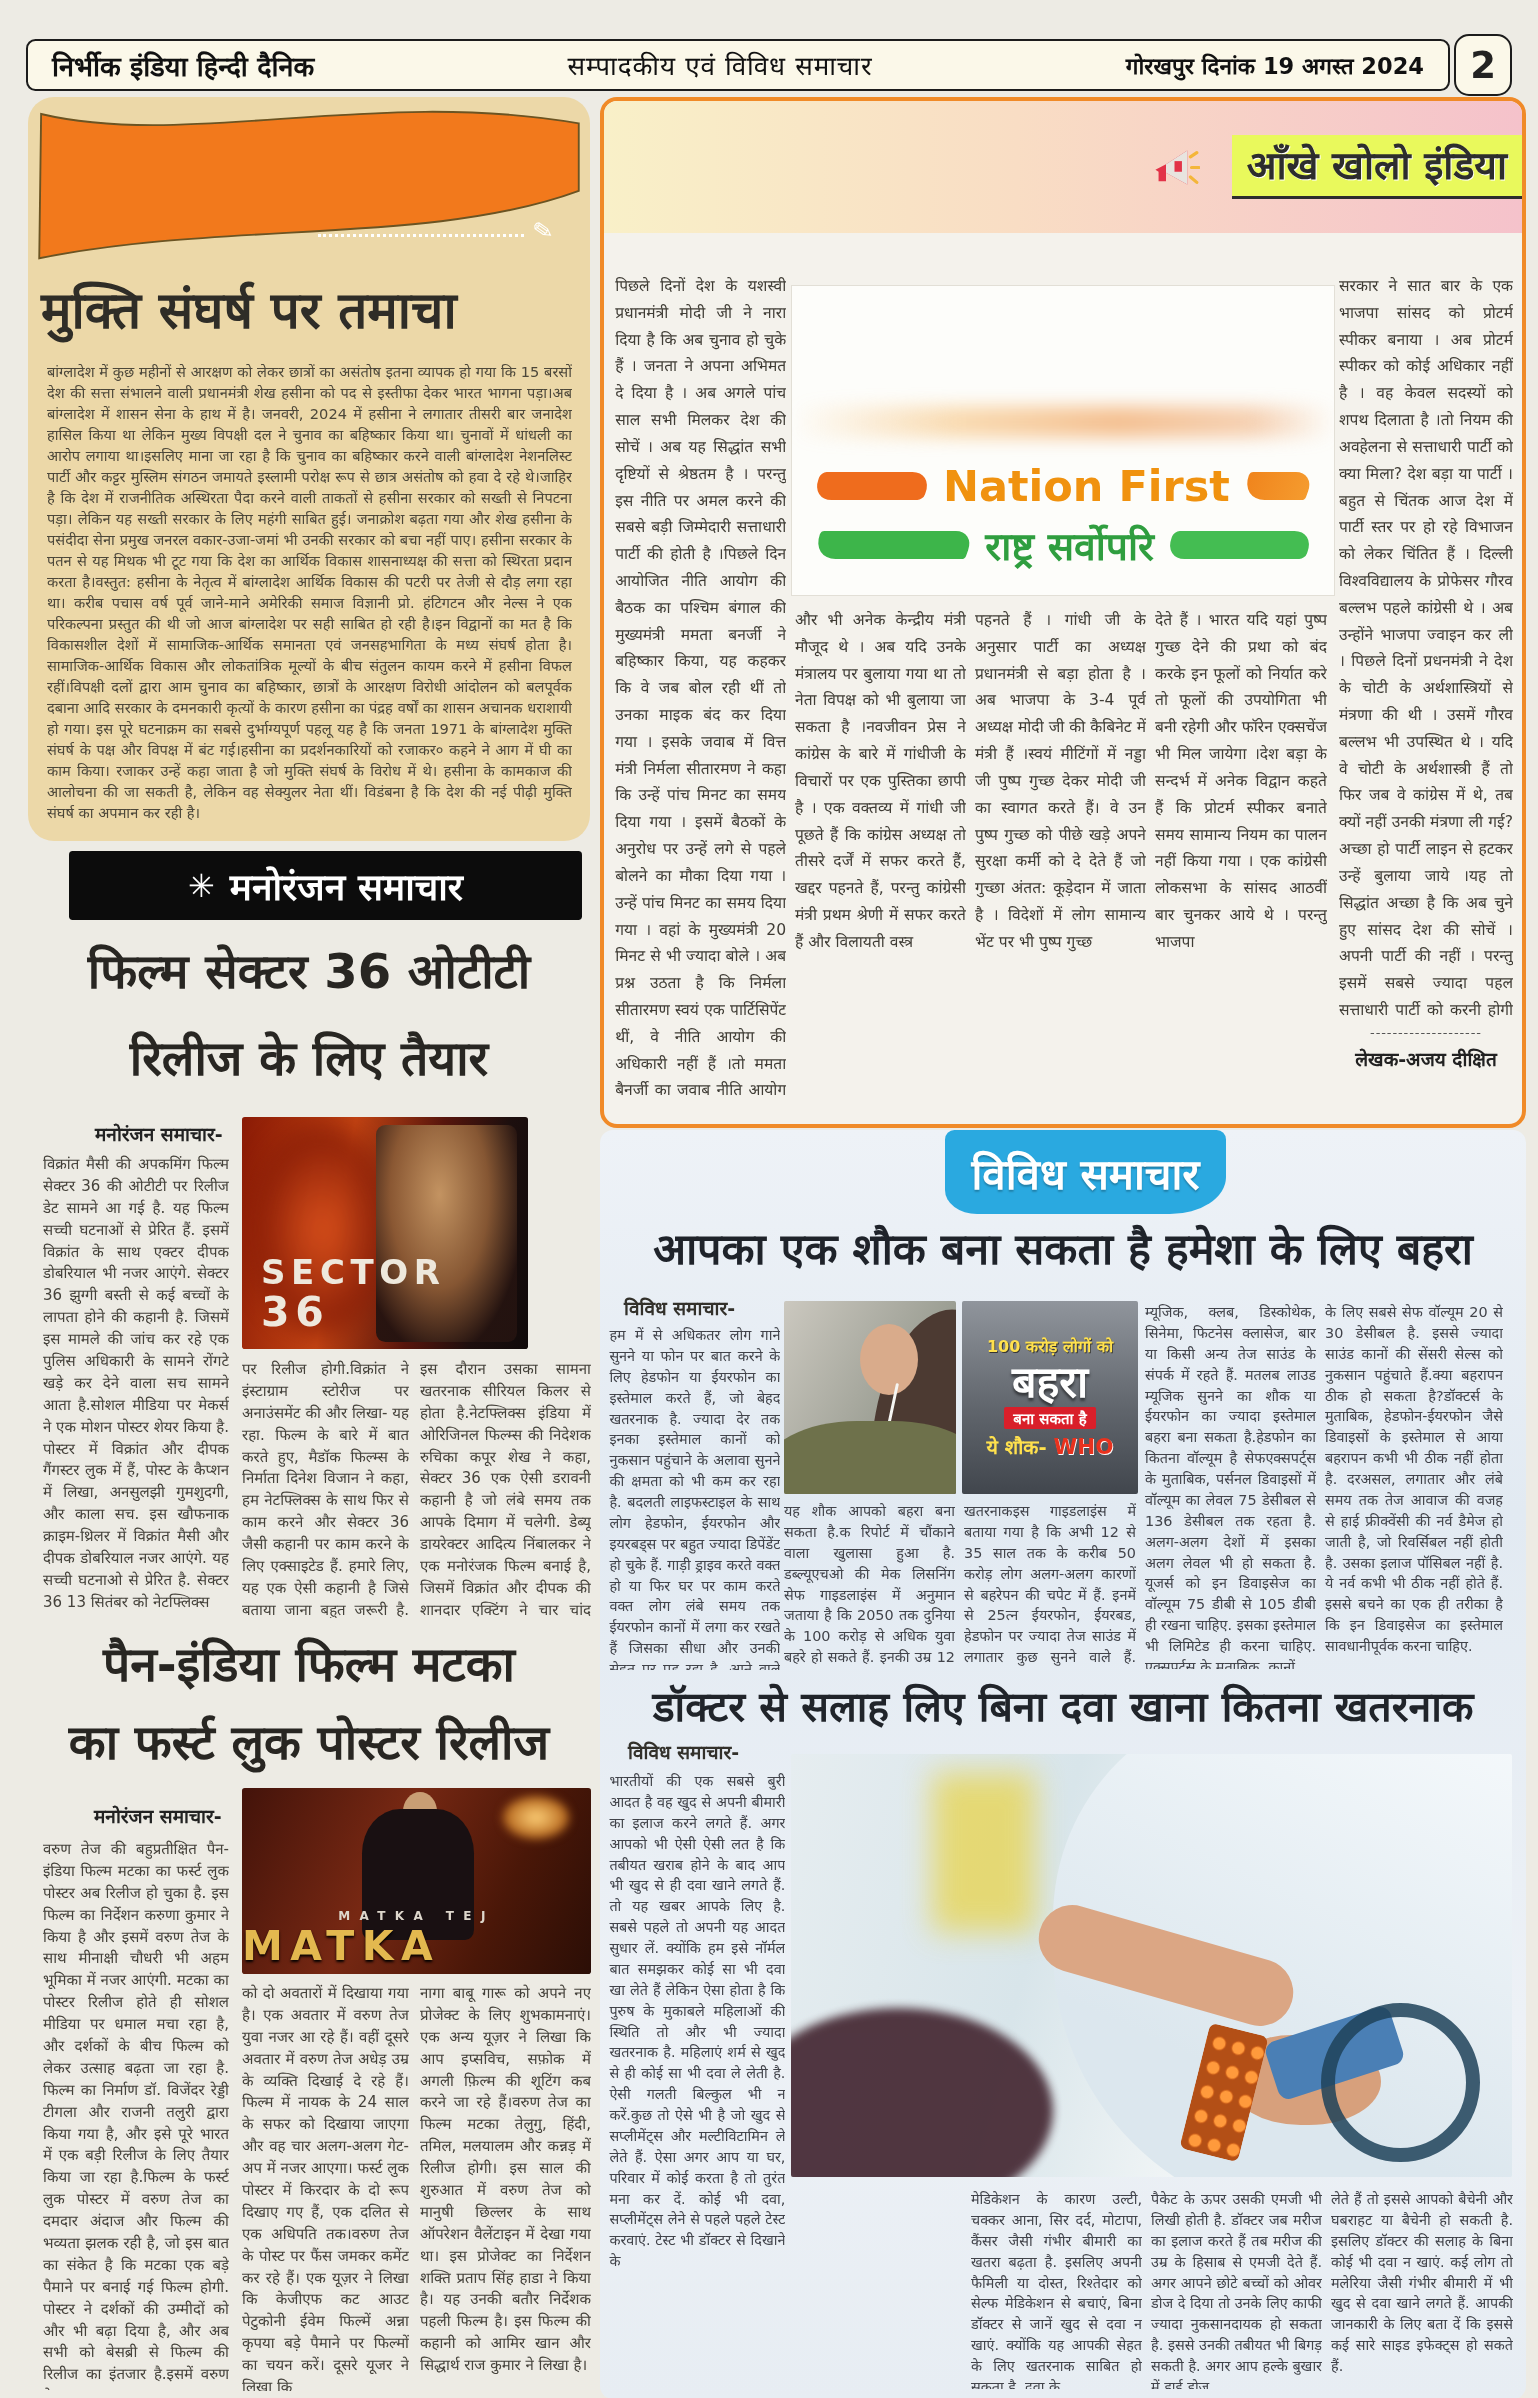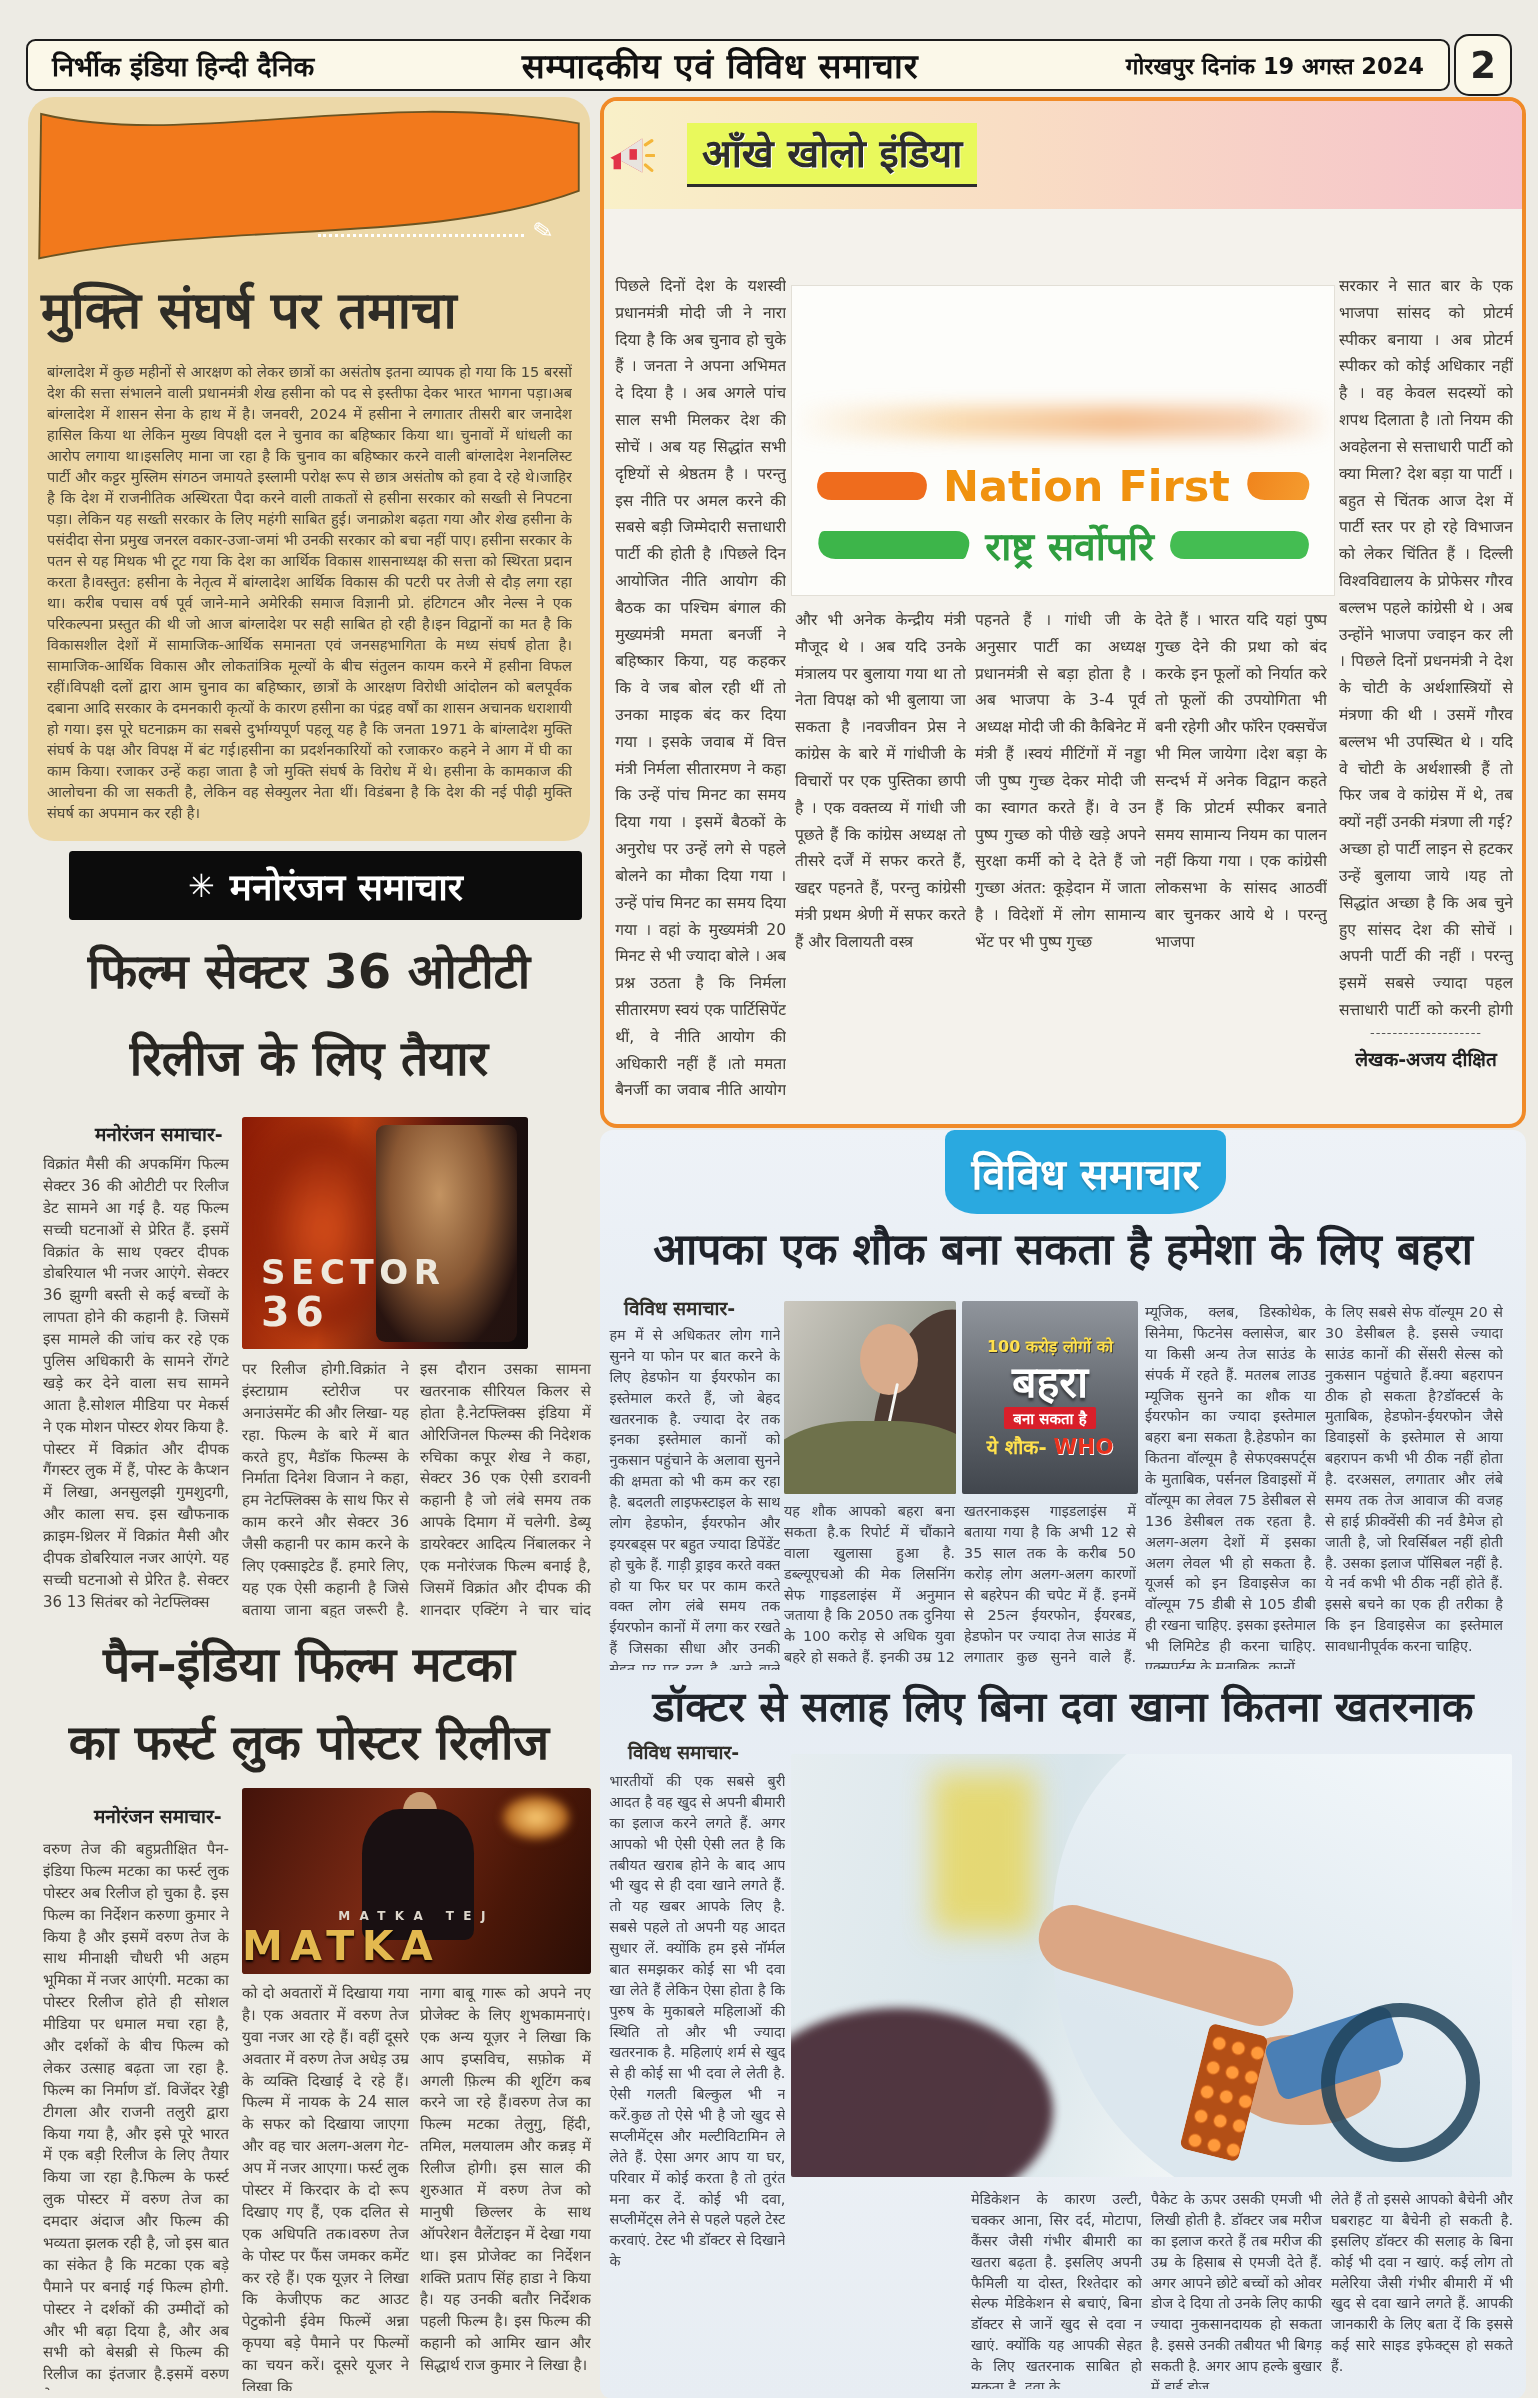--- a/index.html
+++ b/index.html
@@ -5,21 +5,21 @@
   html,body{margin:0;padding:0;background:#d9d7cf;}
   .page{position:relative;width:1538px;height:2399px;background:#edebe4;overflow:hidden;
         font-family:"DejaVu Sans","Liberation Sans",sans-serif;color:#33312b;}
   .abs{position:absolute;}
   .jt{text-align:justify;overflow:hidden;}
   
   .masthead{left:26px;top:39px;width:1424px;height:52px;background:#fbf8e9;border:2.8px solid #1c1c1c;
             border-radius:9.4px;display:flex;align-items:center;justify-content:space-between;
             padding:0 24px;box-sizing:border-box;}
   .mh-name{font-size:27px;font-weight:800;color:#111;}
-  .mh-center{font-size:34px;font-weight:700;color:#111;letter-spacing:0.9px;}
+  .mh-center{font-size:26px;font-weight:400;color:#111;letter-spacing:0.9px;}
   .mh-date{font-size:22.5px;font-weight:800;color:#111;}
   .mh-pageno{left:1454px;top:34px;width:58px;height:62px;background:#fbf8e9;border:2.8px solid #1c1c1c;
              border-radius:15px;display:flex;align-items:center;justify-content:center;
              font-size:37px;font-weight:800;color:#222;box-sizing:border-box;}
   
   .ed-card{left:28px;top:97px;width:562px;height:744px;background:#ecd8a8;border-radius:26px;overflow:hidden;}
   .ed-wave{left:0;top:0;width:562px;height:183px;}
   .ed-banner-title{left:24px;top:54px;font-size:45px;font-weight:800;color:#fff;text-shadow:0.9px 1.9px 1.9px rgba(0,0,0,.2);}
   .ed-dotline{right:66px;top:137px;width:206px;border-bottom:3.7px dotted #fff;height:0;}
   .ed-pen{right:37px;top:120px;color:#fff;font-size:24px;transform:rotate(-10deg);}
@@ -54,23 +54,23 @@
            background:radial-gradient(#ffd27a,#b4641a 70%,transparent);filter:blur(4.7px);}
   .mk-man{position:absolute;left:120px;top:20.6px;width:112px;height:131px;background:#191012;border-radius:34% 34% 8% 8%;}
   .mk-head{position:absolute;left:161px;top:3.7px;width:34px;height:39px;background:#c99e74;border-radius:50%;}
   .mk-name{position:absolute;left:0;bottom:51px;width:100%;text-align:center;color:#ded7cc;
            font-size:12px;letter-spacing:9.4px;font-weight:600;}
   .mk-title{position:absolute;left:0;bottom:3.7px;width:100%;color:#e3b84f;
             font-size:41px;font-weight:800;letter-spacing:7.5px;text-shadow:0 1.9px 2.8px #000;}
   
   .awake-card{left:600px;top:97px;width:926px;height:1031px;background:#f4f2ec;border:4.7px solid #f08a28;
               border-radius:17px;overflow:hidden;box-sizing:border-box;}
-  .awake-banner{position:absolute;left:0;top:0;width:100%;height:108px;
+  .awake-banner{position:absolute;left:0;top:0;width:100%;height:132px;
                 background:linear-gradient(90deg,#f9f0c8 0%,#f9ddc4 45%,#f5c2cb 100%);
-                display:flex;align-items:center;justify-content:flex-start;gap:32px;}
+                display:flex;align-items:center;justify-content:flex-end;gap:32px;}
   .mega{width:51px;height:51px;}
   .awake-title{font-size:39px;font-weight:800;color:#2d2d2d;background:#e9f95c;padding:1.9px 15px 5.6px;
                border-bottom:3.7px solid #2d2d2d;text-shadow:0.9px 0.9px 0 #ffffff;}
   .awake-headline{position:absolute;left:0;top:109px;width:100%;text-align:center;font-size:43px;
                   font-weight:800;color:#232323;}
   .nf-img{position:absolute;left:187px;top:184px;width:542px;height:309px;background:#fdfdfa;
           border:0.9px solid #e2dfd6;overflow:hidden;}
   .nf-glow{position:absolute;left:0;top:120px;width:100%;height:32px;
            background:linear-gradient(90deg,transparent,#f7c98b 30%,#f0a05a 60%,#f2b98c 85%,transparent);
            filter:blur(8.4px);opacity:.65;}

